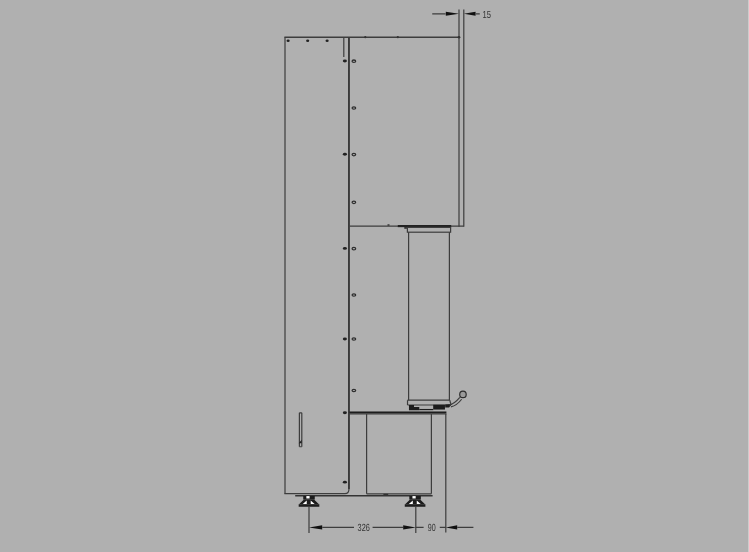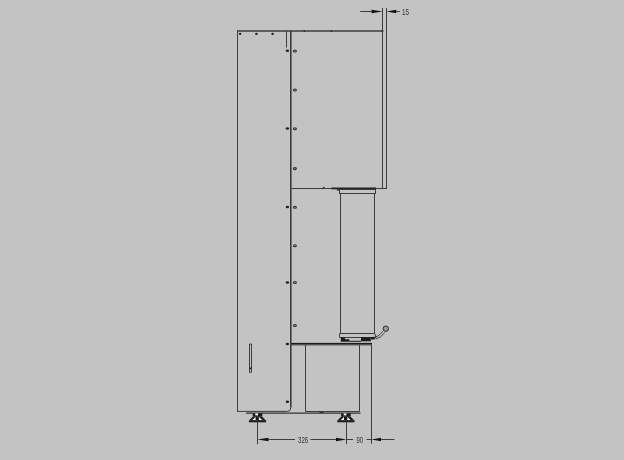--- a/index.html
+++ b/index.html
@@ -1,16 +1,16 @@
 <!DOCTYPE html>
 <html><head>
 <meta charset="utf-8">
 <style>
   html,body{margin:0;padding:0;background:#ffffff;}
-  .page{width:624px;height:460px;position:relative;background:#fdba74;overflow:hidden;filter:grayscale(1) blur(0.34px);}
+  .page{width:624px;height:460px;position:relative;background:#84cc16;overflow:hidden;filter:grayscale(1) blur(0.34px);}
   svg{position:absolute;top:0;left:0;}
   text{font-family:"Liberation Sans",sans-serif;fill:#333333;}
 </style>
 </head>
 <body>
 <div class="page">
 <svg width="624" height="460" viewBox="0 0 624 460">
   <g fill="none" stroke="#3d3d3d" stroke-width="1">
 
     <g>

